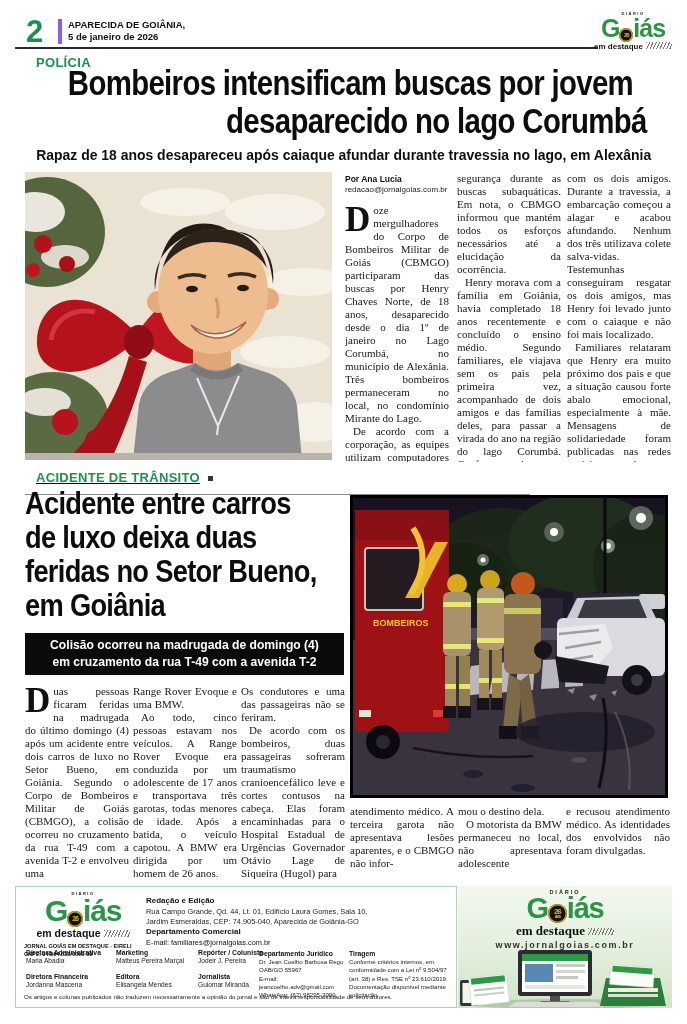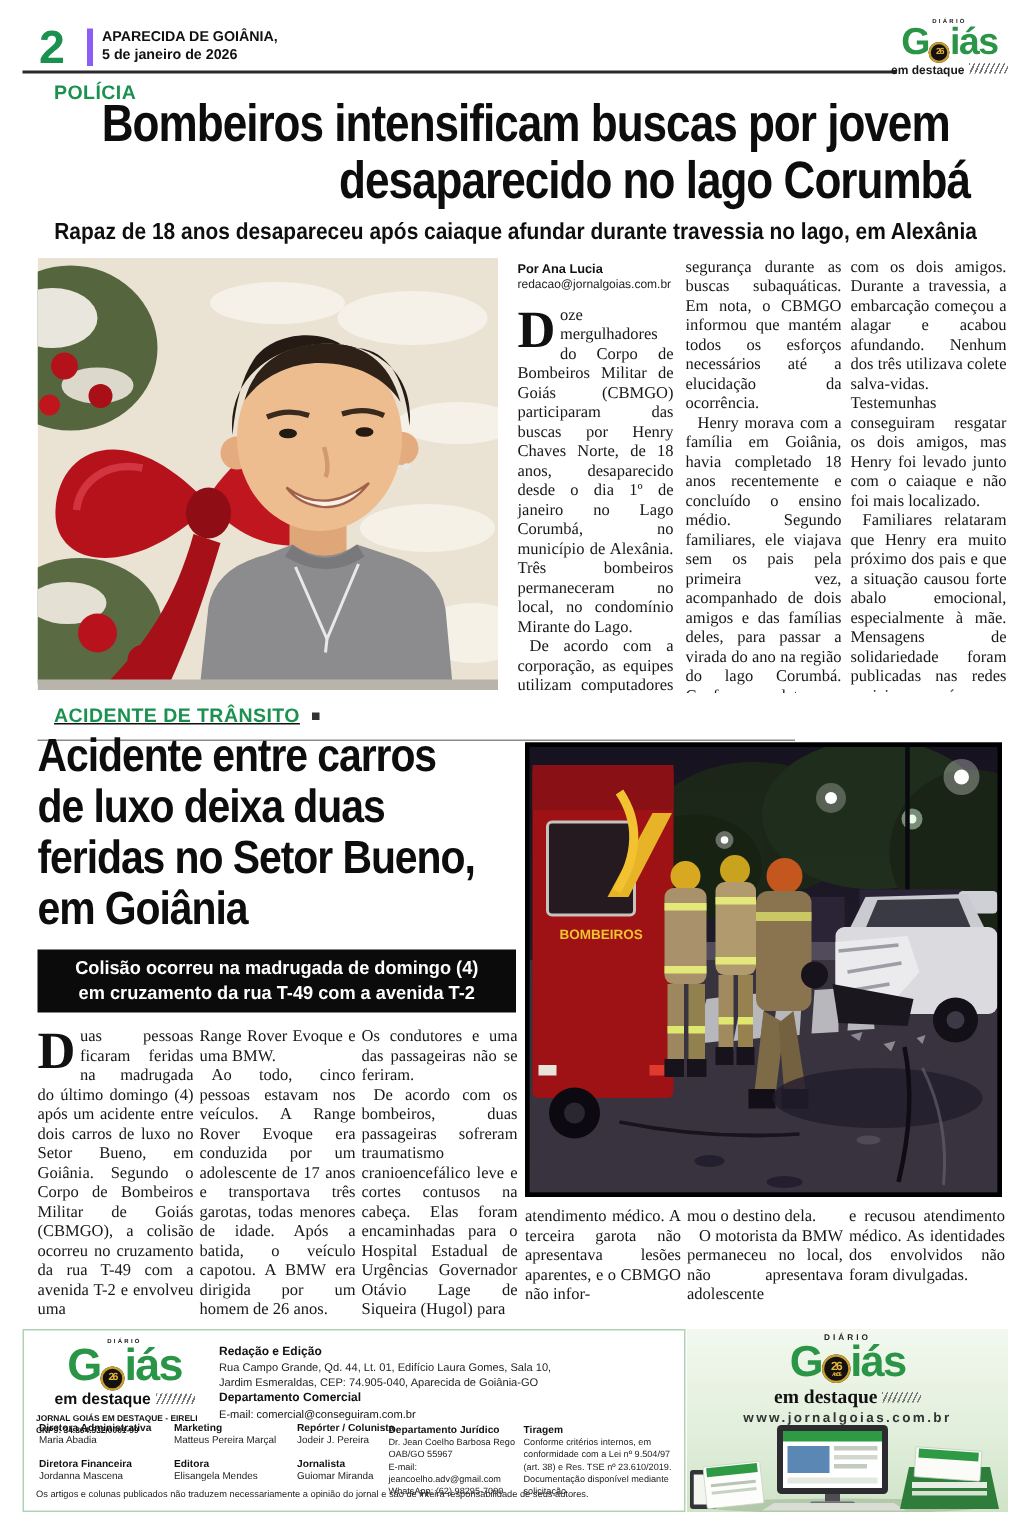--- a/index.html
+++ b/index.html
@@ -358,21 +358,21 @@
     </div>
   </div>
 
   <div class="f-el fred">
     <div class="t">Redação e Edição</div>
     <div class="a">Rua Campo Grande, Qd. 44, Lt. 01, Edifício Laura Gomes, Sala 10,</div>
     <div class="a">Jardim Esmeraldas, CEP: 74.905-040, Aparecida de Goiânia-GO</div>
   </div>
   <div class="f-el fcom">
     <div class="t" style="font-size:8px;font-weight:bold;">Departamento Comercial</div>
-    <div class="a" style="font-size:7.4px;">E-mail: comercial@conseguiram.com.br</div>
+    <div class="a" style="font-size:7.4px;">E-mail: familiares@jornalgoias.com.br</div>
   </div>
 
   <div class="f-el staff" style="left:10px;top:62px;">
     <div class="r">Diretora Administrativa</div>
     <div class="n">Maria Abadia</div>
   </div>
   <div class="f-el staff" style="left:100px;top:62px;">
     <div class="r">Marketing</div>
     <div class="n">Matteus Pereira Marçal</div>
   </div>

